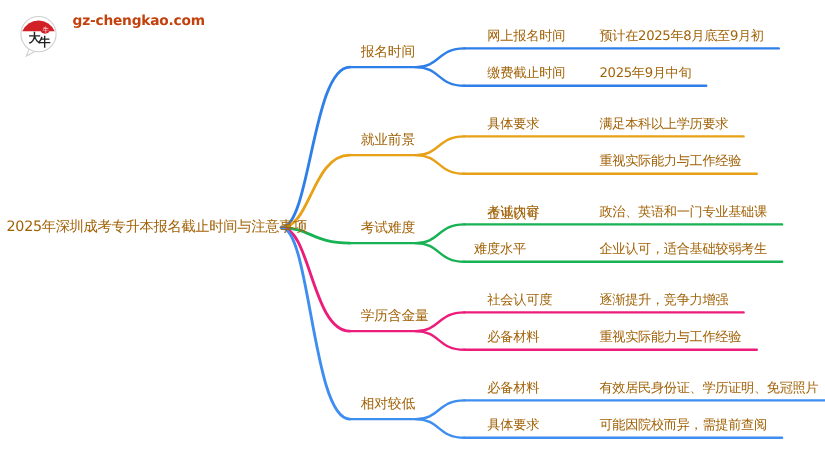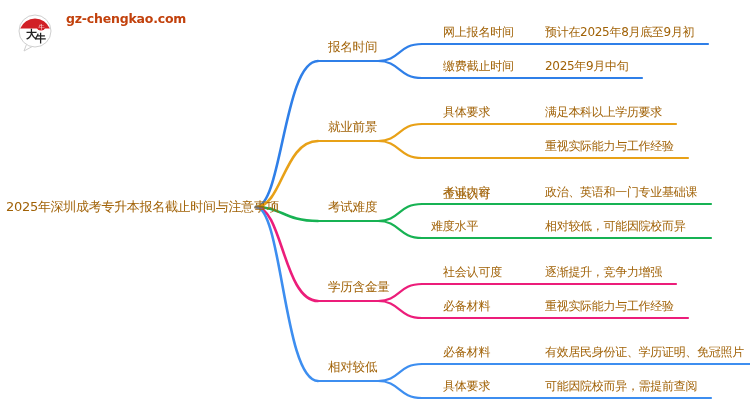--- a/index.html
+++ b/index.html
@@ -159,21 +159,21 @@
       <div class="node-text sub-desc" style="left: 545px; top: 58px;">2025年9月中旬</div>
       <div class="node-text branch-label" style="left: 328px; top: 119px;">就业前景</div>
       <div class="node-text sub-label" style="left: 443px; top: 104px;">具体要求</div>
       <div class="node-text sub-desc" style="left: 545px; top: 104px;">满足本科以上学历要求</div>
       <div class="node-text sub-label" style="left: 443px; top: 138px; margin-top: 48px;">企业认可</div>
       <div class="node-text sub-desc" style="left: 545px; top: 138px;">重视实际能力与工作经验</div>
       <div class="node-text branch-label" style="left: 328px; top: 199px;">考试难度</div>
       <div class="node-text sub-label" style="left: 443px; top: 184px;">考试内容</div>
       <div class="node-text sub-desc" style="left: 545px; top: 184px;">政治、英语和一门专业基础课</div>
       <div class="node-text sub-label" style="left: 431px; top: 218px;">难度水平</div>
-      <div class="node-text sub-desc" style="left: 545px; top: 218px;">相对较低，可能因院校而异</div>
+      <div class="node-text sub-desc" style="left: 545px; top: 218px;">企业认可，适合基础较弱考生</div>
       <div class="node-text branch-label" style="left: 328px; top: 279px;">学历含金量</div>
       <div class="node-text sub-label" style="left: 443px; top: 264px;">社会认可度</div>
       <div class="node-text sub-desc" style="left: 545px; top: 264px;">逐渐提升，竞争力增强</div>
       <div class="node-text sub-label" style="left: 443px; top: 298px;">必备材料</div>
       <div class="node-text sub-desc" style="left: 545px; top: 298px;">重视实际能力与工作经验</div>
       <div class="node-text branch-label" style="left: 328px; top: 359px;">相对较低</div>
       <div class="node-text sub-label" style="left: 443px; top: 344px;">必备材料</div>
       <div class="node-text sub-desc" style="left: 545px; top: 344px;">有效居民身份证、学历证明、免冠照片</div>
       <div class="node-text sub-label" style="left: 443px; top: 378px;">具体要求</div>
       <div class="node-text sub-desc" style="left: 545px; top: 378px; font-family: Liberation Serif, serif;">可能因院校而异，需提前查阅</div>

